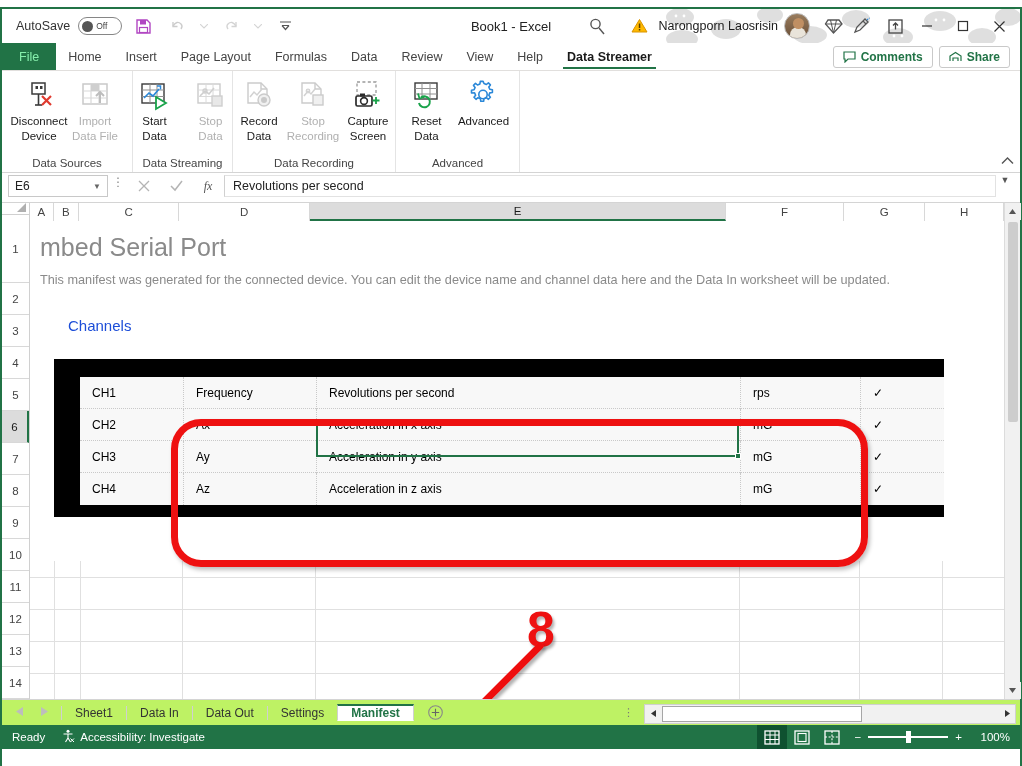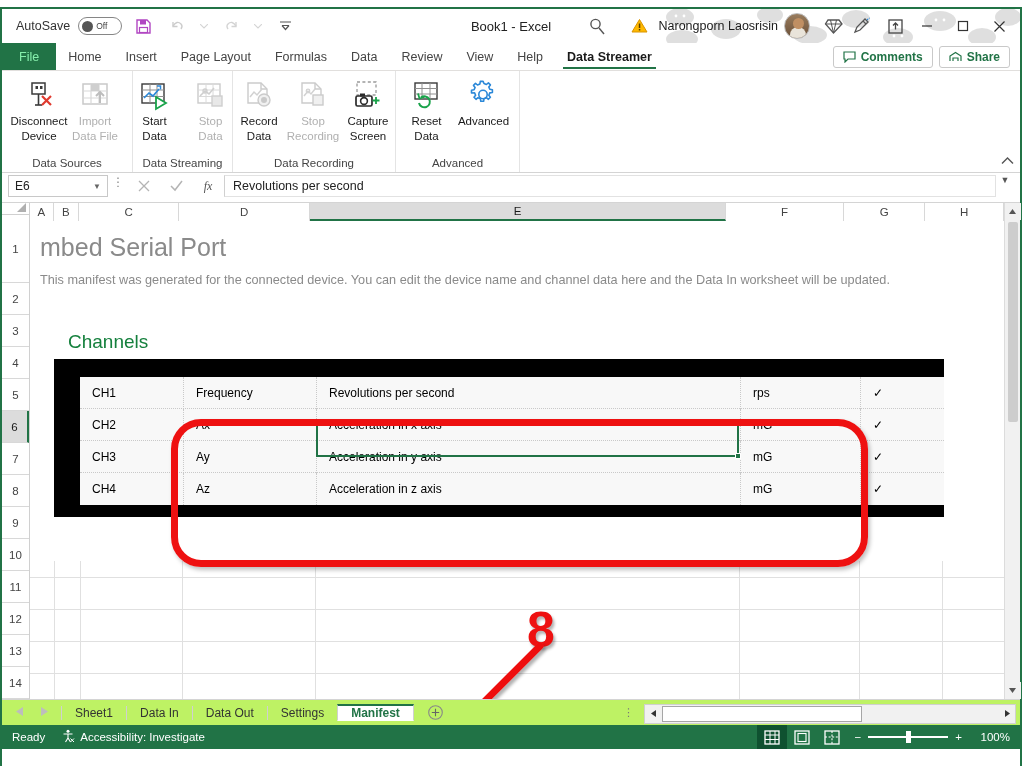--- a/index.html
+++ b/index.html
@@ -99,21 +99,21 @@
   .rowhdr { width:28px; border-right:1px solid #d0d0d0; }
   .rh { font-size:11.5px; color:#444; display:flex; align-items:center; justify-content:center;
         border-bottom:1px solid #d8d8d8; background:#fff; }
   .rh.sel { background:#dcdcdc; color:#1a1a1a; border-right:2px solid #217346; }
   .cells { position:relative; flex:1; overflow:hidden; background:#fff;}
 
   
   .sheet-title { position:absolute; left:10px; top:12px; font-size:25px; color:#8a8a8a; font-weight:300;}
   .sheet-desc { position:absolute; left:10px; top:48px; width:890px; font-size:12.7px;
                 color:#8a8a8a; line-height:22px;}
-  .sheet-chan { position:absolute; left:38px; top:110px; font-size:19px; color:#15803d; font-weight:300;}
+  .sheet-chan { position:absolute; left:38px; top:96px; font-size:15px; color:#1d4ed8; font-weight:300;}
   .blackband { position:absolute; left:24px; top:138px; width:890px; height:158px; background:#000;}
   .ctable { position:absolute; left:50px; top:156px; width:864px; }
   .ctable .thead { display:flex; height:24px; background:#dbe9f4; align-items:center;}
   .ctable .th { font-size:12px; color:#222; padding-left:12px; }
   .ctable .tr { display:flex; height:32px; align-items:center; background:#f8f8f8;
                 border-bottom:1px dotted #c9c9c9; }
   .ctable .tr:first-of-type { border-top:none; }
   .ctable .td { font-size:12px; color:#000000; padding-left:12px; height:32px;
                 display:flex; align-items:center; border-right:1px dotted #c9c9c9;}
   .ctable .td.last { border-right:none; }

